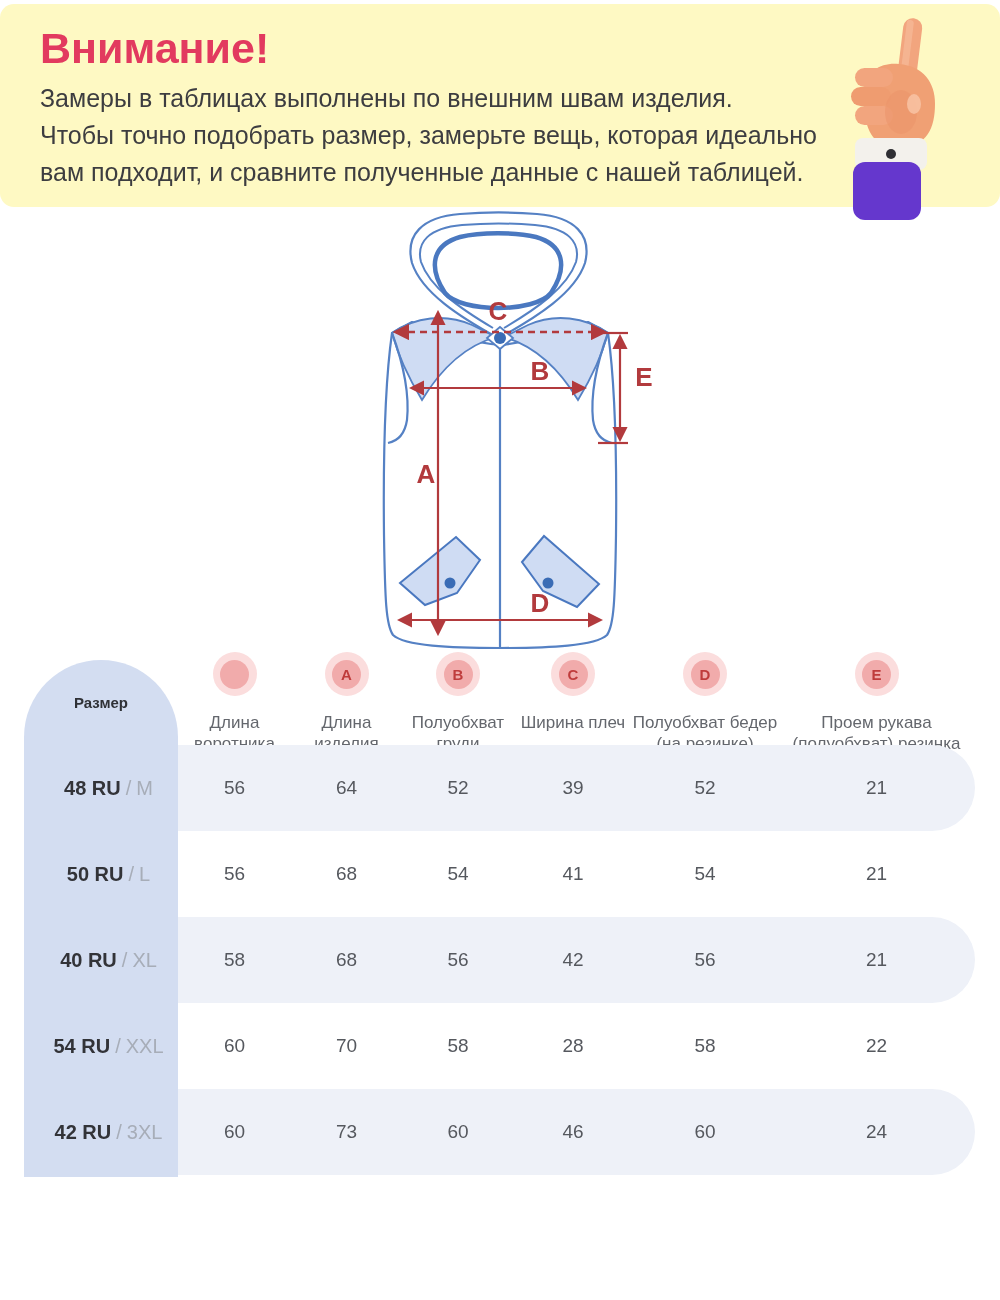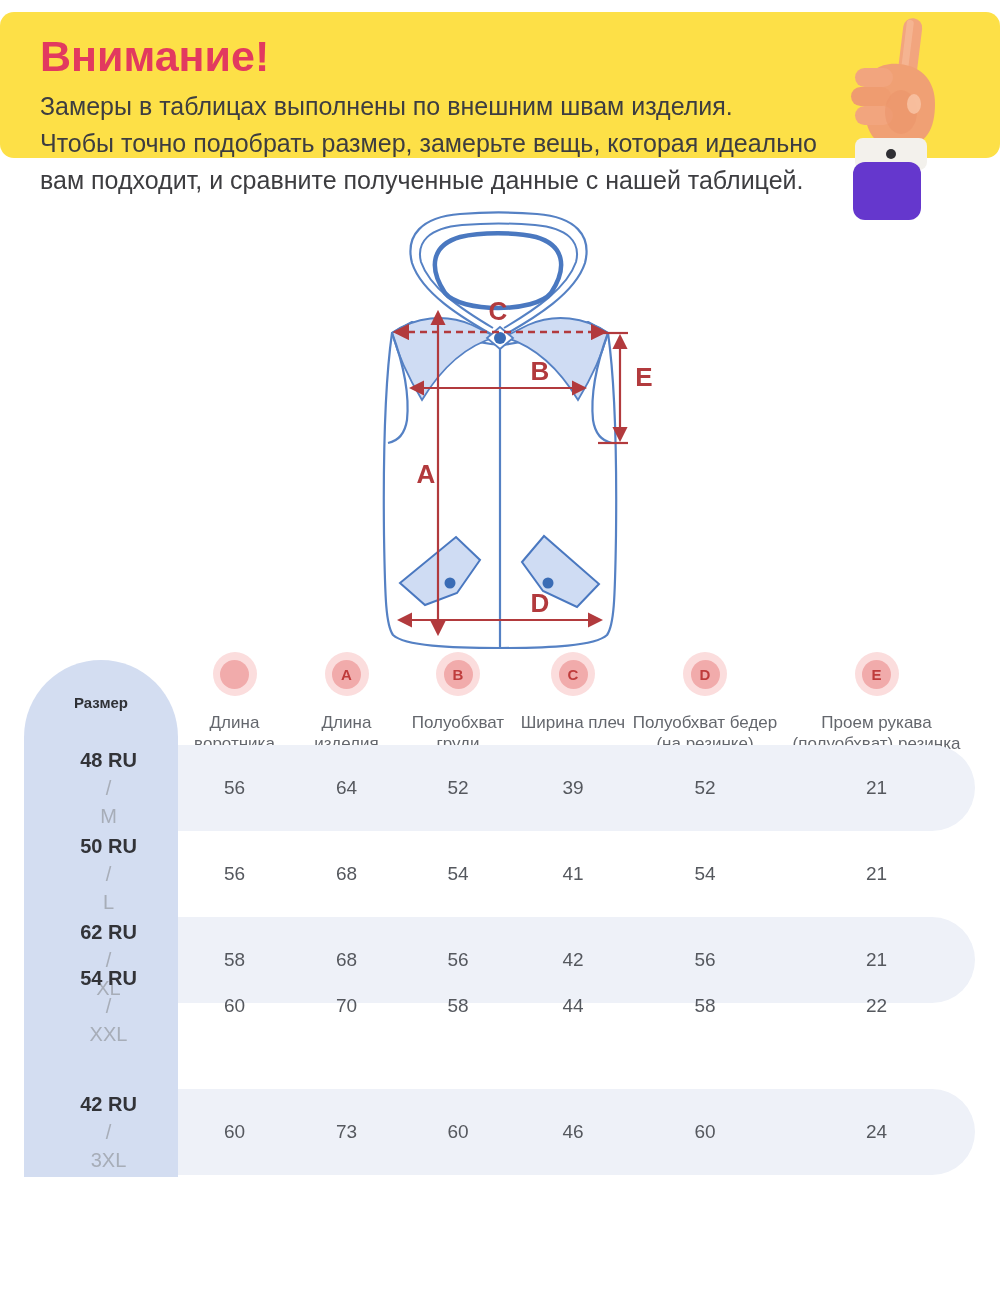--- a/index.html
+++ b/index.html
@@ -1,20 +1,20 @@
 <!DOCTYPE html>
 <html><head>
 <meta charset="utf-8">
 <style>
   html,body{margin:0;padding:0;background:#fff;}
   .page{position:relative;width:1000px;height:1300px;background:#ffffff;overflow:hidden;
         font-family:"Liberation Sans", sans-serif;}
 
   
-  .banner{position:absolute;left:0;top:12px;width:1000px;height:146px;background:#fde047;border-radius:14px;}
+  .banner{position:absolute;left:0;top:4px;width:1000px;height:203px;background:#fef9c3;border-radius:14px;}
   .banner-title{position:absolute;left:40px;top:20px;font-size:43px;font-weight:bold;color:#e23a5f;}
   .banner-text{position:absolute;left:40px;top:76px;font-size:25px;line-height:37px;color:#3d3d40;}
   .hand{position:absolute;left:843px;top:12px;width:105px;height:208px;z-index:3;}
 
   
   .diagram{position:absolute;left:360px;top:205px;width:300px;height:450px;}
   .diag-letter{font-family:"Liberation Sans",sans-serif;font-size:26px;font-weight:bold;fill:#b23a3d;}
 
   
   .size-col-bg{position:absolute;left:24px;top:660px;width:154px;height:517px;
@@ -27,26 +27,26 @@
   .col-head{display:flex;flex-direction:column;align-items:center;text-align:center;}
   .halo{width:44px;height:44px;border-radius:50%;background:#fbdddd;
         display:flex;align-items:center;justify-content:center;}
   .badge{width:29px;height:29px;border-radius:50%;background:#f1abab;color:#bf3c3c;
          font-size:15px;font-weight:bold;display:flex;align-items:center;justify-content:center;}
   .col-label{margin-top:16px;font-size:17px;line-height:21px;color:#64676d;}
 
   .row{position:absolute;left:178px;width:797px;height:86px;display:grid;
        grid-template-columns:113px 111px 112px 118px 146px 197px;align-items:center;}
   .row.light{background:#eef1f8;border-radius:0 44px 44px 0;}
-  .r1{top:745px;} .r2{top:831px;} .r3{top:917px;} .r4{top:963px;} .r5{top:1089px;}
+  .r1{top:745px;} .r2{top:831px;} .r3{top:917px;} .r4{top:1003px;} .r5{top:1089px;}
   .val{text-align:center;font-size:19px;color:#55585e;}
 
   .size-label{position:absolute;left:24px;width:169px;height:86px;
               display:flex;align-items:center;justify-content:center;gap:5px;
-              font-size:20px;flex-direction:column;}
+              font-size:20px;}
   .size-ru{font-weight:bold;color:#323338;}
   .size-sep,.size-intl{color:#a7adb8;font-weight:normal;}
 </style>
 </head>
 <body>
 
 <div class="page">
 
   <div class="banner">
     <div class="banner-title">Внимание!</div>
@@ -201,21 +201,21 @@
     <div class="val">68</div>
     <div class="val">56</div>
     <div class="val">42</div>
     <div class="val">56</div>
     <div class="val">21</div>
   </div>
   <div class="row r4">
     <div class="val">60</div>
     <div class="val">70</div>
     <div class="val">58</div>
-    <div class="val">44</div>
+    <div class="val">28</div>
     <div class="val">58</div>
     <div class="val">22</div>
   </div>
   <div class="row light r5">
     <div class="val">60</div>
     <div class="val">73</div>
     <div class="val">60</div>
     <div class="val">46</div>
     <div class="val">60</div>
     <div class="val">24</div>
@@ -225,21 +225,21 @@
     <span class="size-ru">48 RU</span>
     <span class="size-sep">/</span>
     <span class="size-intl">M</span>
   </div>
   <div class="size-label r2">
     <span class="size-ru">50 RU</span>
     <span class="size-sep">/</span>
     <span class="size-intl">L</span>
   </div>
   <div class="size-label r3">
-    <span class="size-ru">62 RU</span>
+    <span class="size-ru">40 RU</span>
     <span class="size-sep">/</span>
     <span class="size-intl">XL</span>
   </div>
   <div class="size-label r4">
     <span class="size-ru">54 RU</span>
     <span class="size-sep">/</span>
     <span class="size-intl">XXL</span>
   </div>
   <div class="size-label r5">
     <span class="size-ru">42 RU</span>

